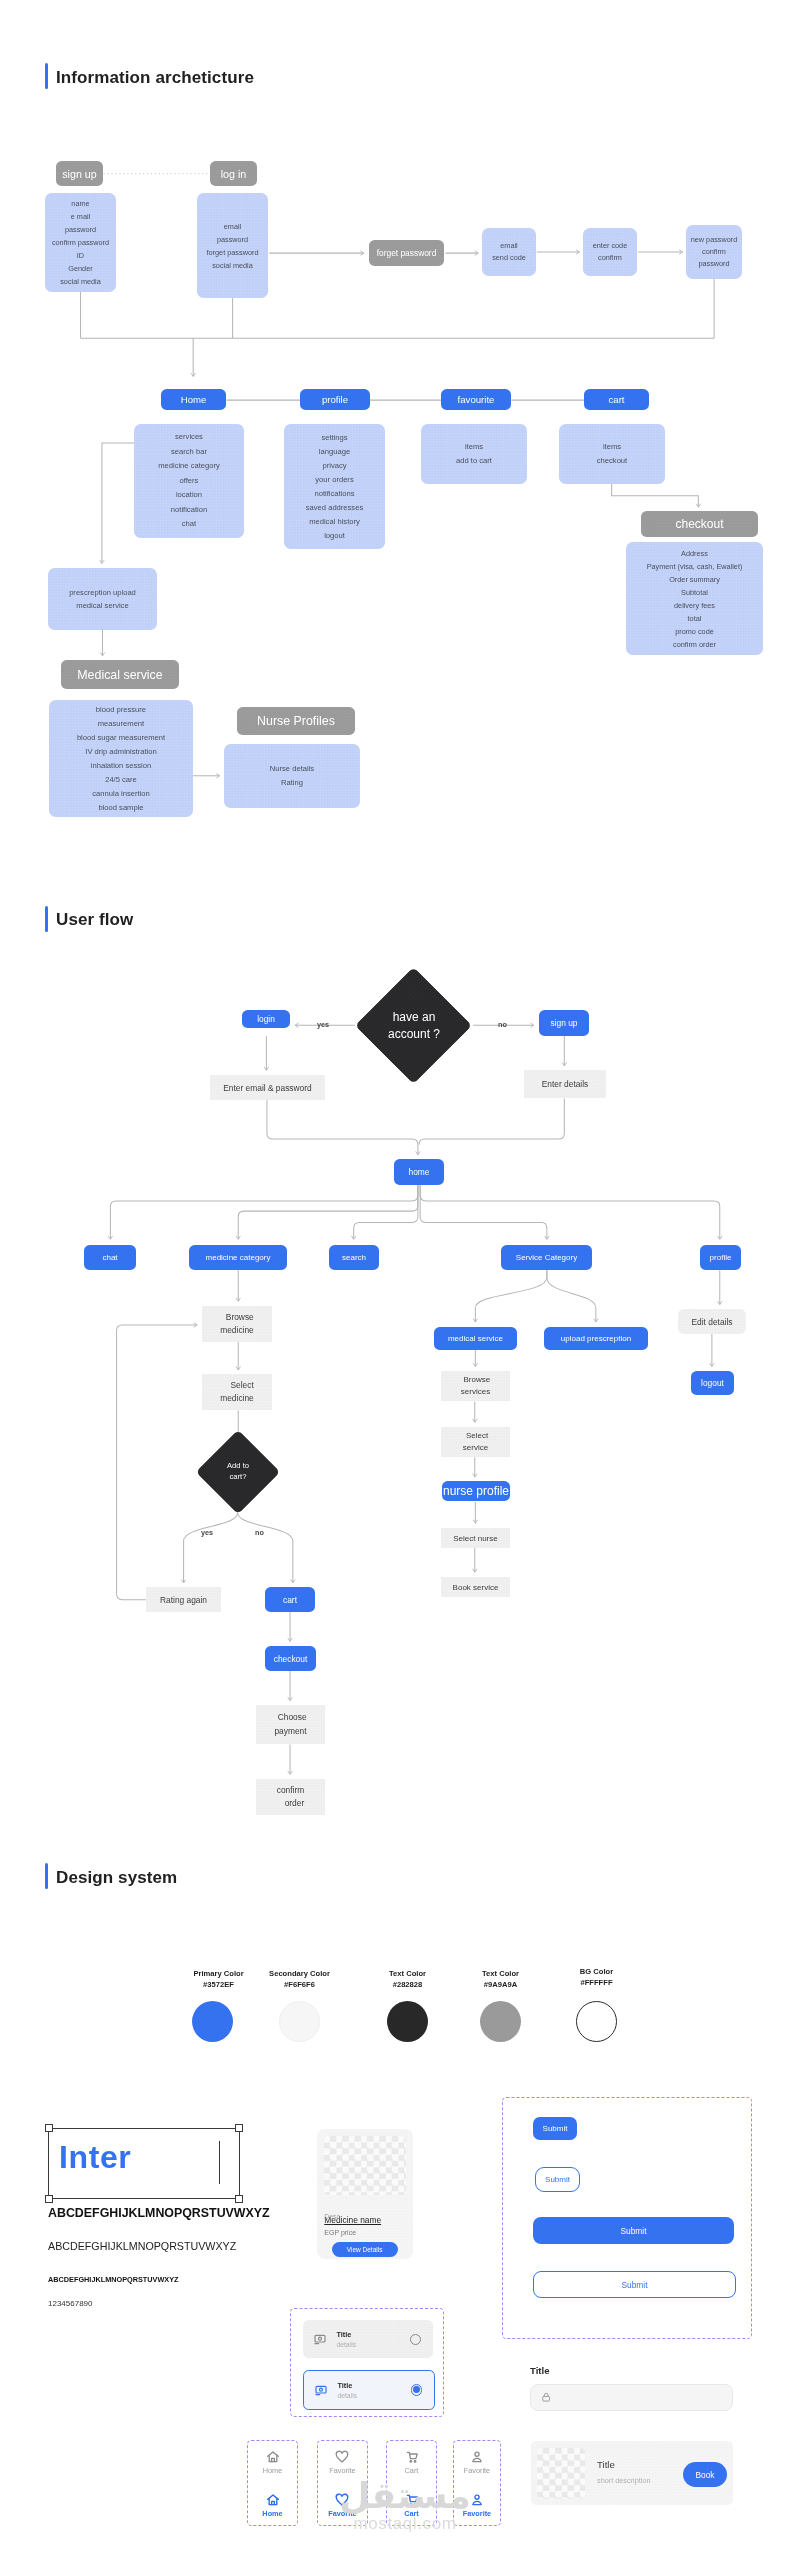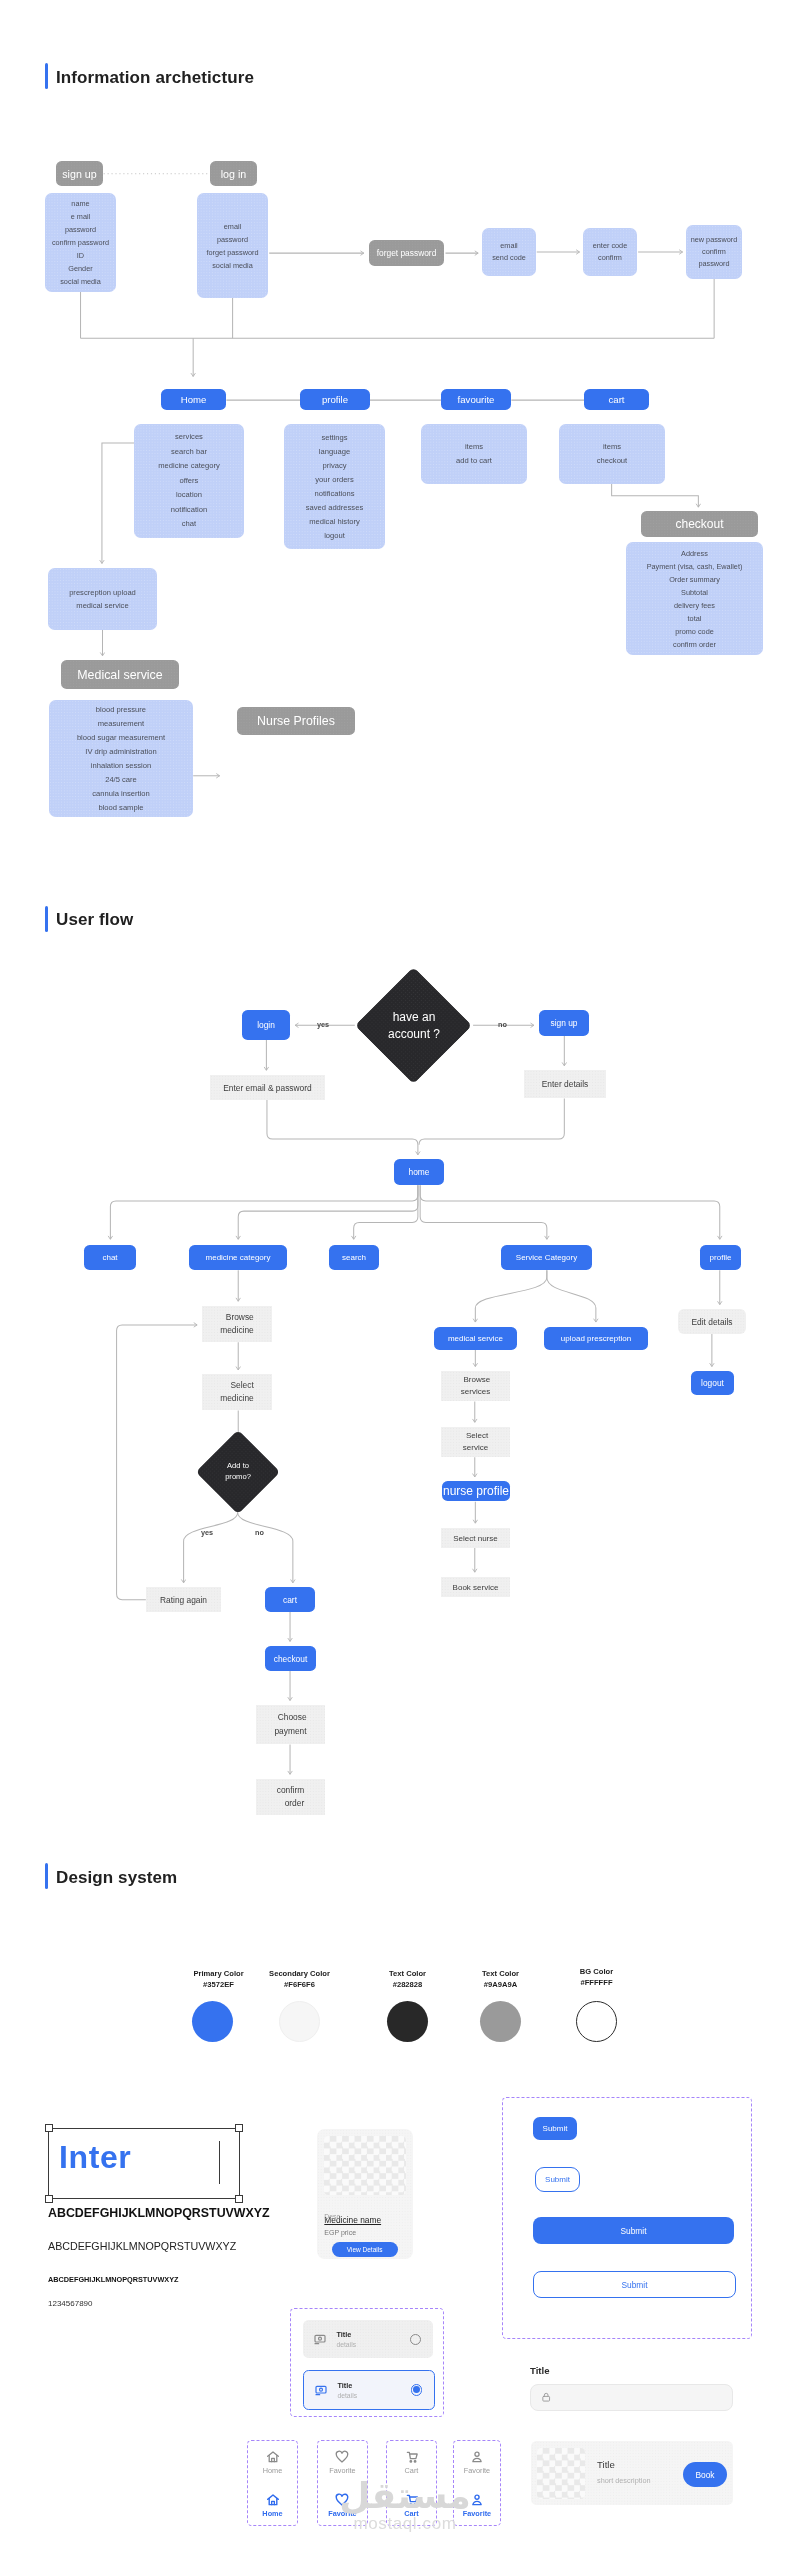--- a/index.html
+++ b/index.html
@@ -185,50 +185,52 @@
   <div class="abs listbox prelines" style="left:49px;top:700px;width:144px;height:117px;font-size:7.6px;line-height:14px;">blood pressure
 measurement
 blood sugar measurement
 IV drip administration
 inhalation session
 24/5 care
 cannula insertion
 blood sample</div>
 
   <div class="abs gpill" style="left:237px;top:707px;width:118px;height:28px;font-size:12.4px;">Nurse Profiles</div>
+  <div class="abs listbox prelines" style="left:224px;top:744px;width:136px;height:64px;font-size:7.6px;line-height:14px;">Nurse details
+Rating</div>
 
   <div class="abs secbar" style="left:45px;top:906px;height:26px;"></div>
   <div class="abs sectitle" style="left:56px;top:910px;">User flow</div>
 
   <div class="abs diamond" style="left:372px;top:984px;width:83px;height:83px;"></div>
   <div class="abs diamond-label prelines" style="left:369px;top:1002px;width:90px;height:47px;font-size:12px;line-height:17px;">have an
 account ?</div>
   <div class="abs yn" style="left:317px;top:1020px;">yes</div>
   <div class="abs yn" style="left:498px;top:1020px;">no</div>
 
-  <div class="abs bpill" style="left:242px;top:1010px;width:48px;height:30px;font-size:8.4px;">login</div>
+  <div class="abs bpill" style="left:242px;top:1010px;width:48px;height:18px;font-size:8.4px;">login</div>
   <div class="abs bpill" style="left:539px;top:1010px;width:50px;height:26px;font-size:8.4px;">sign up</div>
   <div class="abs graybox" style="left:210px;top:1075px;width:115px;height:25px;font-size:8.4px;">Enter email &amp; password</div>
   <div class="abs graybox" style="left:524px;top:1070px;width:82px;height:28px;font-size:8.4px;">Enter details</div>
 
   <div class="abs bpill" style="left:394px;top:1159px;width:50px;height:26px;font-size:8.4px;">home</div>
 
   <div class="abs bpill" style="left:84px;top:1245px;width:52px;height:25px;font-size:8px;">chat</div>
   <div class="abs bpill" style="left:189px;top:1245px;width:98px;height:25px;font-size:8px;">medicine category</div>
   <div class="abs bpill" style="left:329px;top:1245px;width:50px;height:25px;font-size:8px;">search</div>
   <div class="abs bpill" style="left:501px;top:1245px;width:91px;height:25px;font-size:8px;">Service Category</div>
   <div class="abs bpill" style="left:700px;top:1245px;width:41px;height:25px;font-size:8px;">profile</div>
 
   <div class="abs graybox prelines" style="left:202px;top:1306px;width:70px;height:36px;font-size:8.4px;line-height:13.5px;">Browse
 medicine</div>
   <div class="abs graybox prelines" style="left:202px;top:1374px;width:70px;height:36px;font-size:8.4px;line-height:13.5px;">Select
 medicine</div>
   <div class="abs diamond" style="left:208px;top:1442px;width:60px;height:60px;"></div>
   <div class="abs diamond-label prelines" style="left:210px;top:1457px;width:56px;height:30px;font-size:7.6px;line-height:10.7px;">Add to
-promo?</div>
+cart?</div>
   <div class="abs yn" style="left:201px;top:1528px;">yes</div>
   <div class="abs yn" style="left:255px;top:1528px;">no</div>
   <div class="abs graybox" style="left:146px;top:1587px;width:75px;height:25px;font-size:8.4px;">Rating again</div>
   <div class="abs bpill" style="left:265px;top:1587px;width:50px;height:25px;font-size:8.4px;">cart</div>
   <div class="abs bpill" style="left:265px;top:1646px;width:51px;height:25px;font-size:8.4px;">checkout</div>
   <div class="abs graybox prelines" style="left:256px;top:1705px;width:69px;height:39px;font-size:8.4px;line-height:13.5px;">Choose
 payment</div>
   <div class="abs graybox prelines" style="left:256px;top:1779px;width:69px;height:36px;font-size:8.4px;line-height:13.5px;">confirm
 order</div>
 

